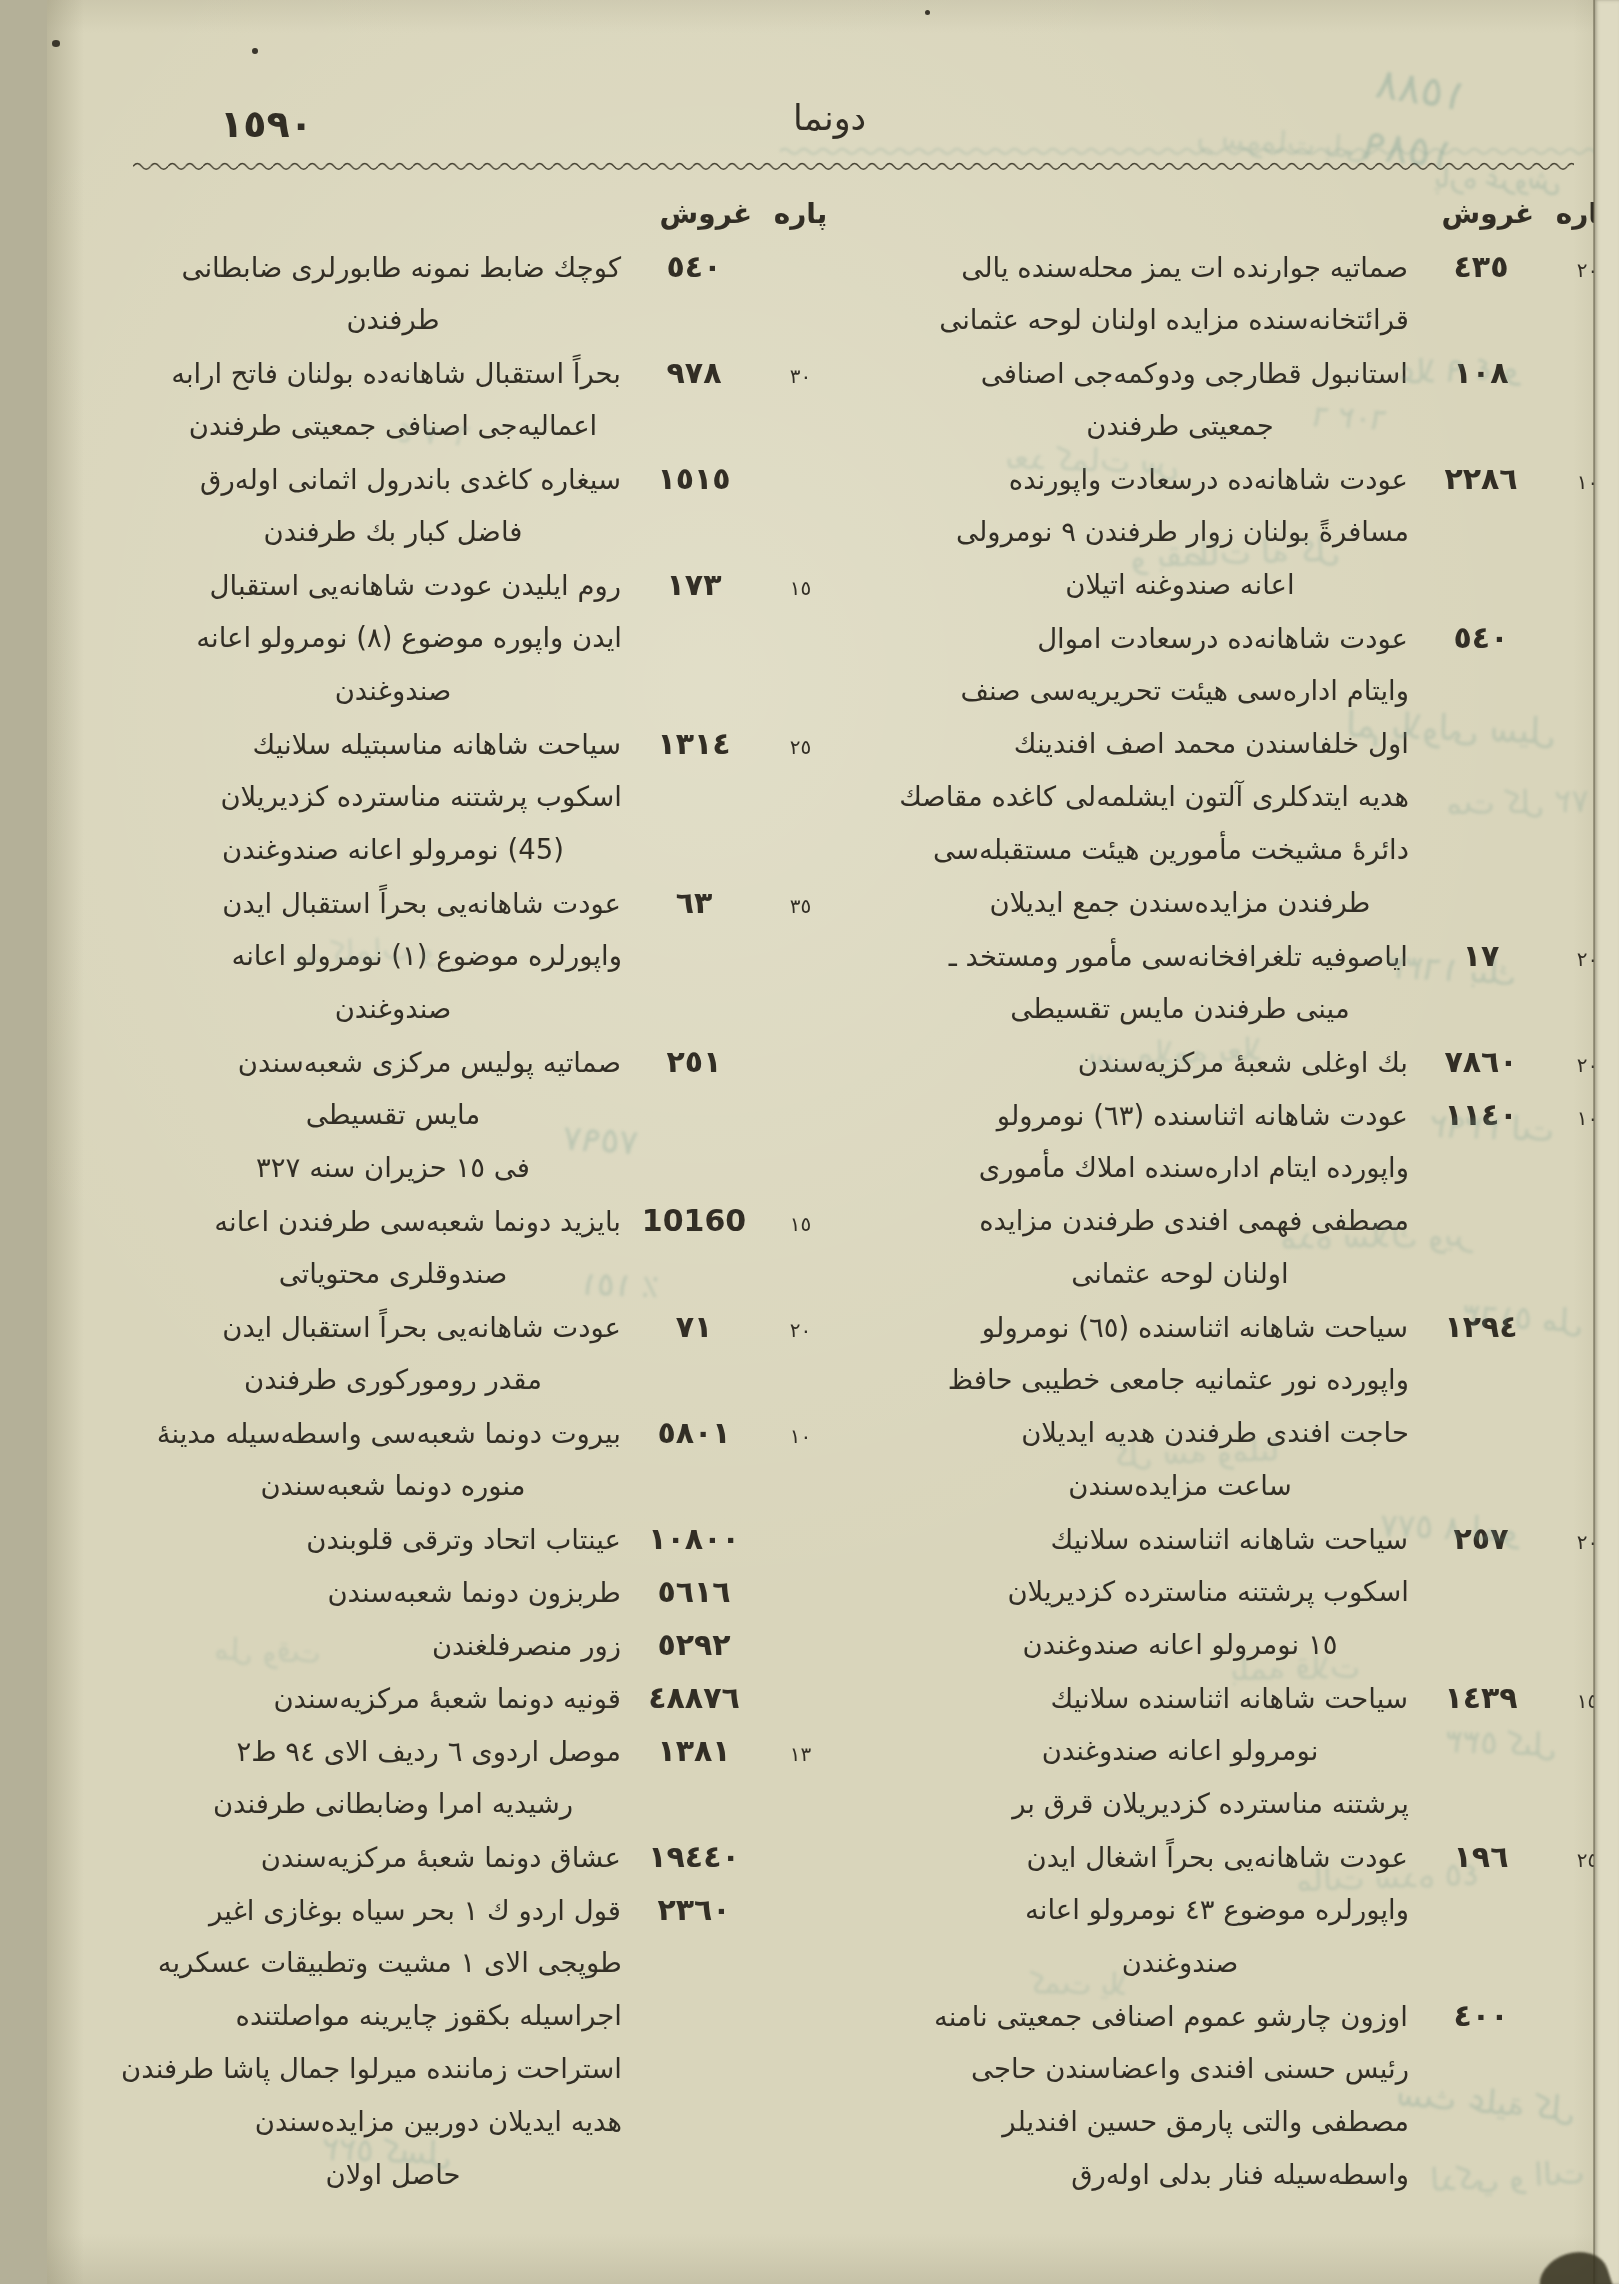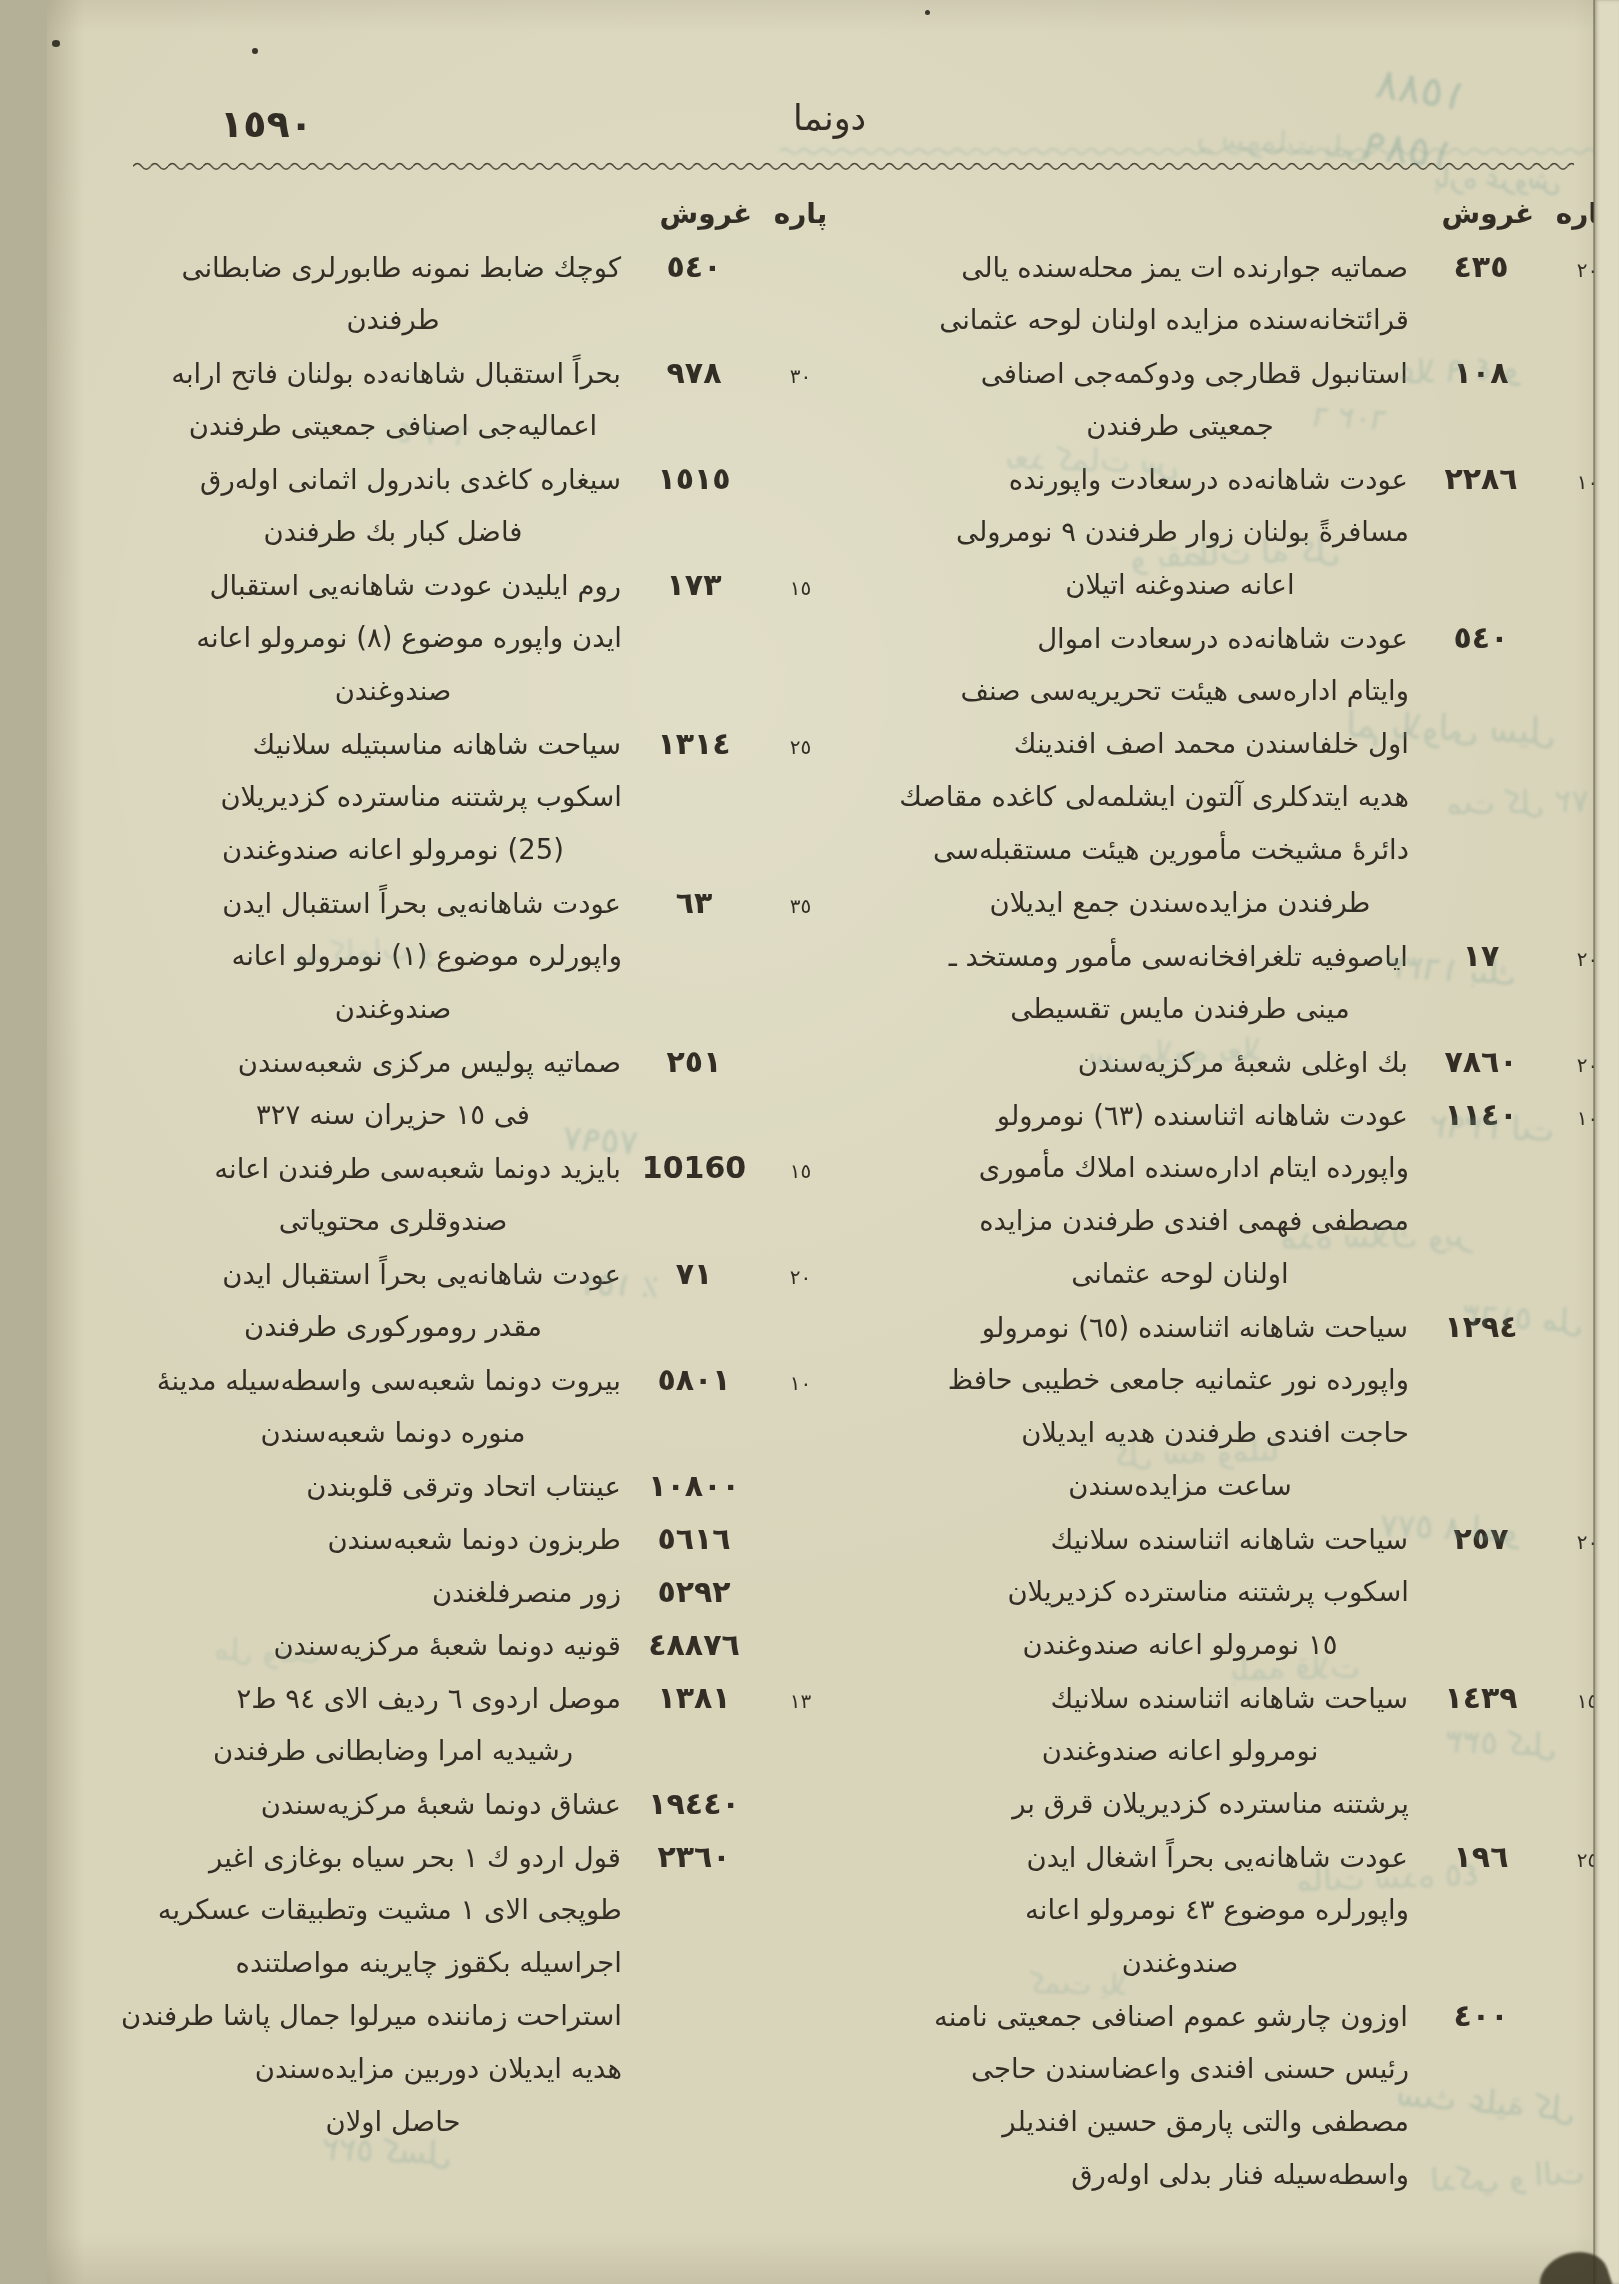--- a/index.html
+++ b/index.html
@@ -152,29 +152,30 @@
           <div class="line cont cen">فاضل كبار بك طرفندن</div>
         </div>
         <div class="entry">
           <div class="line l1"><span class="para">١٥</span><span class="gur">١٧٣</span><span>روم ايليدن عودت شاهانه‌يى استقبال</span></div>
           <div class="line cont">ايدن واپوره موضوع (٨) نومرولو اعانه</div>
           <div class="line cont cen">صندوغندن</div>
         </div>
         <div class="entry">
           <div class="line l1"><span class="para">٢٥</span><span class="gur">١٣١٤</span><span>سياحت شاهانه مناسبتيله سلانيك</span></div>
           <div class="line cont">اسكوب پرشتنه مناسترده كزديريلان</div>
-          <div class="line cont cen">(25) نومرولو اعانه صندوغندن</div>
+          <div class="line cont cen">(45) نومرولو اعانه صندوغندن</div>
         </div>
         <div class="entry">
           <div class="line l1"><span class="para">٣٥</span><span class="gur">٦٣</span><span>عودت شاهانه‌يى بحراً استقبال ايدن</span></div>
           <div class="line cont">واپورلره موضوع (١) نومرولو اعانه</div>
           <div class="line cont cen">صندوغندن</div>
         </div>
         <div class="entry">
           <div class="line l1"><span class="para"></span><span class="gur">٢٥١</span><span>صماتيه پوليس مركزى شعبه‌سندن</span></div>
+          <div class="line cont cen">مايس تقسيطى</div>
         </div>
         <div class="entry">
           <div class="line cont cen">فى ١٥ حزيران سنه ٣٢٧</div>
         </div>
         <div class="entry">
           <div class="line l1"><span class="para">١٥</span><span class="gur">10160</span><span>بايزيد دونما شعبه‌سى طرفندن اعانه</span></div>
           <div class="line cont cen">صندوقلرى محتوياتى</div>
         </div>
         <div class="entry">
           <div class="line l1"><span class="para">٢٠</span><span class="gur">٧١</span><span>عودت شاهانه‌يى بحراً استقبال ايدن</span></div>

